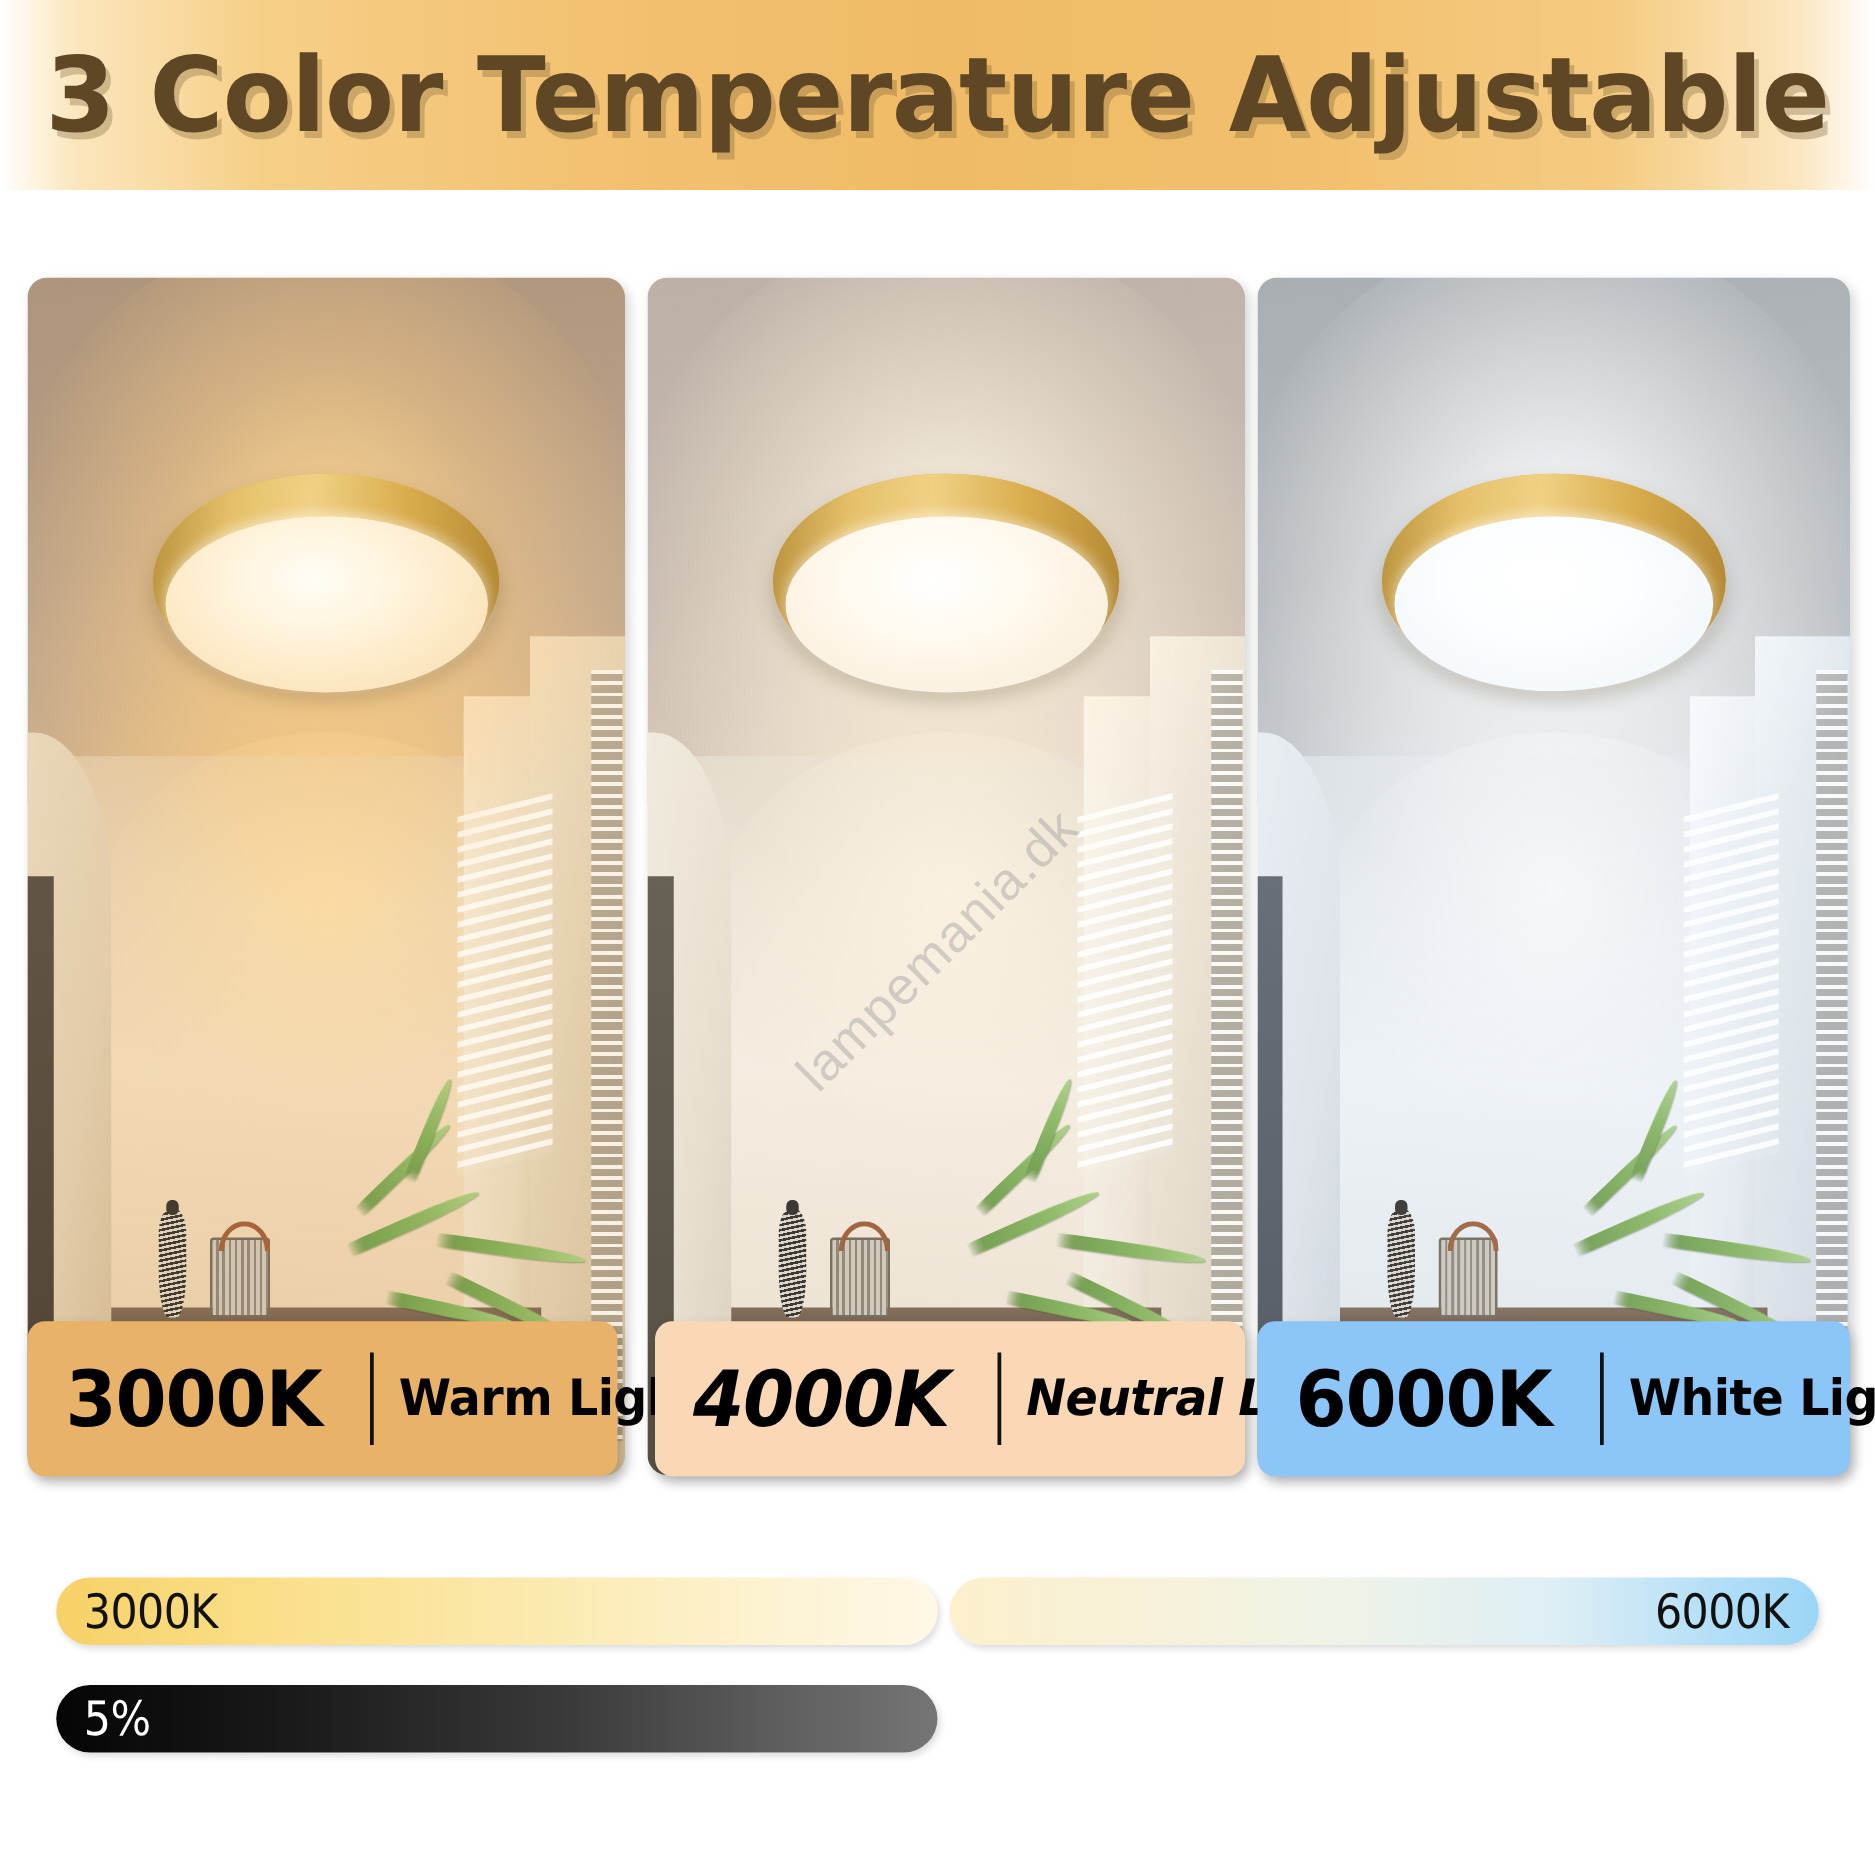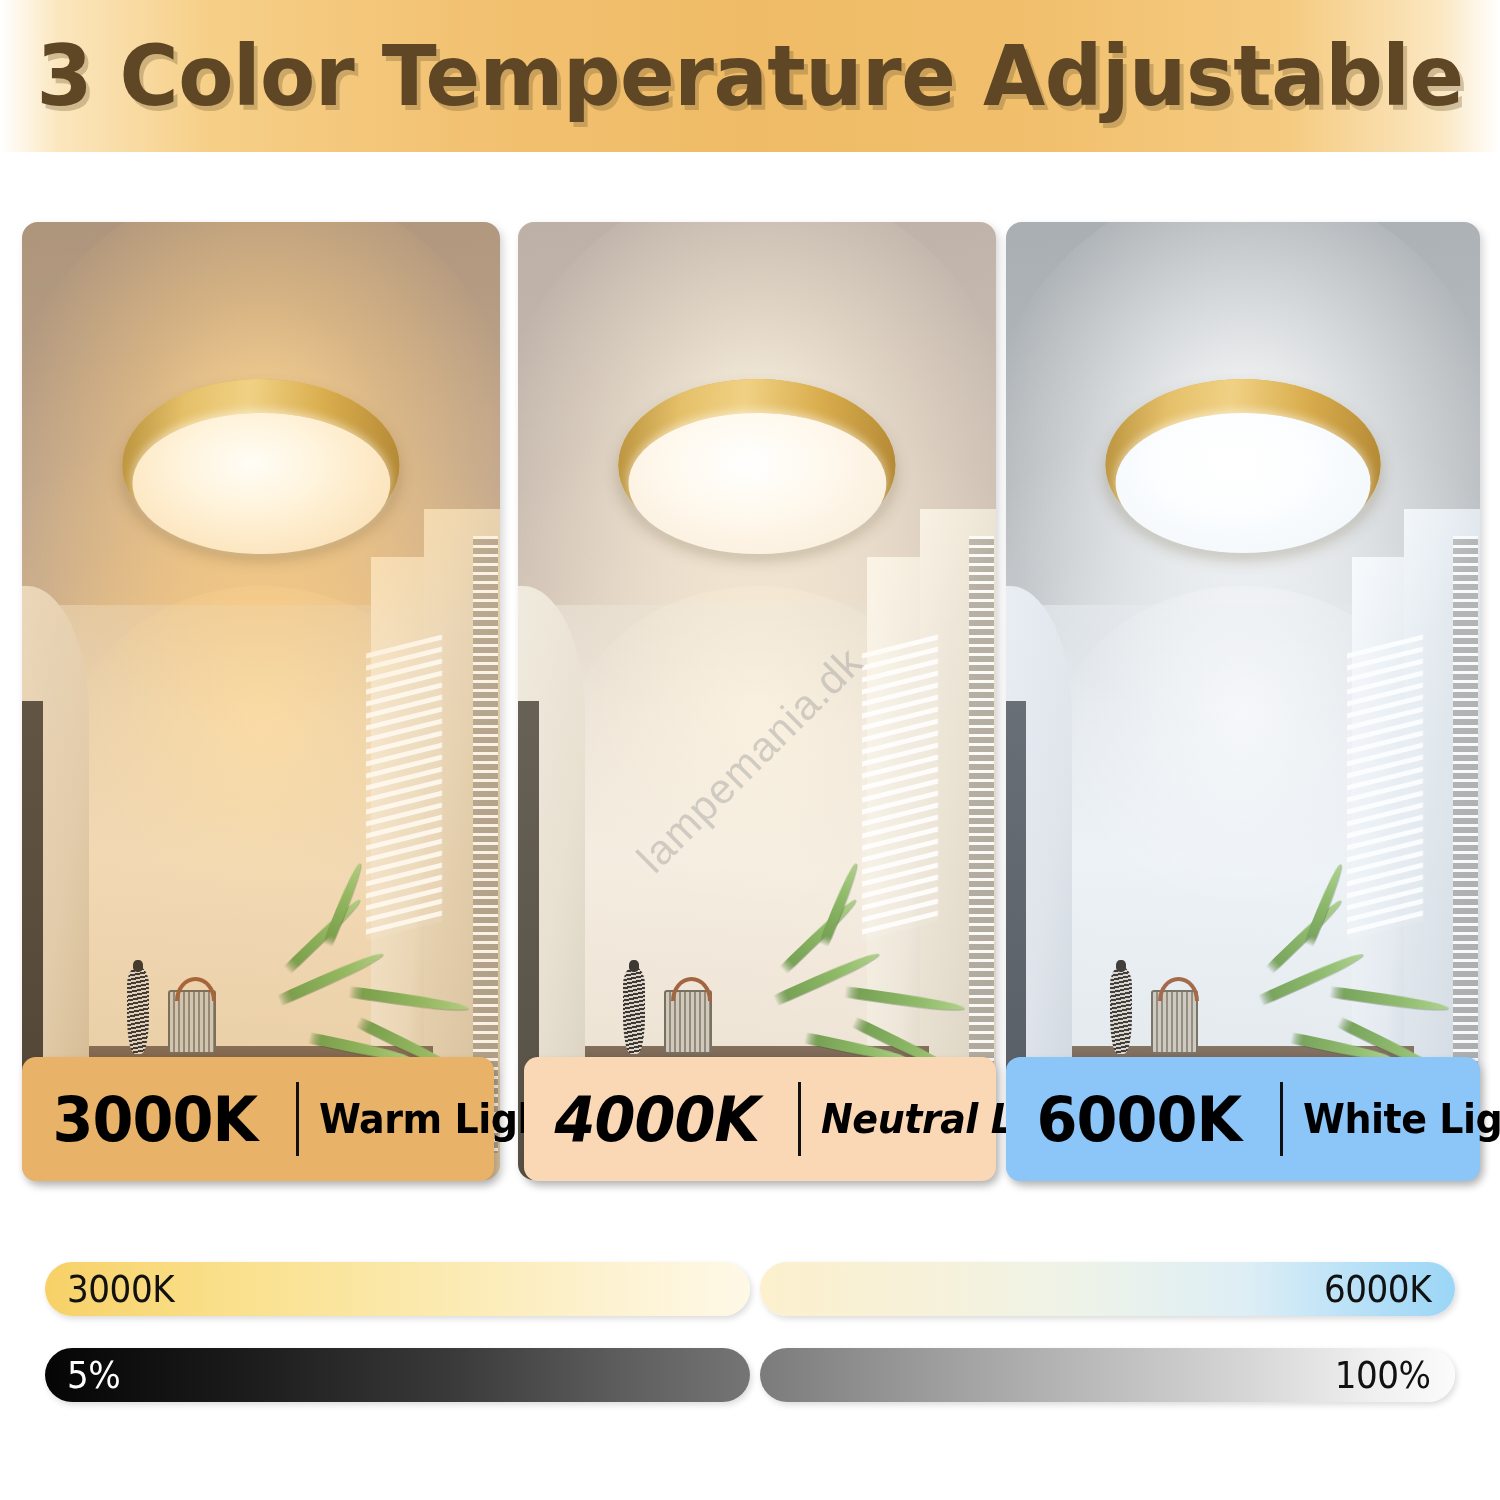--- a/index.html
+++ b/index.html
@@ -406,17 +406,14 @@
   <div class="bar-seg cct-bar-l">
     <span class="bar-text left t-dark">3000K</span>
   </div>
   <div class="bar-seg cct-bar-r">
     <span class="bar-text right t-dark">6000K</span>
   </div>
 
   <div class="bar-seg dim-bar-l">
     <span class="bar-text left t-light">5%</span>
   </div>
-  <div class="bar-seg dim-bar-r">
-    <span class="bar-text right t-dark">100%</span>
-  </div>
 
 </div>
 
 </body></html>

